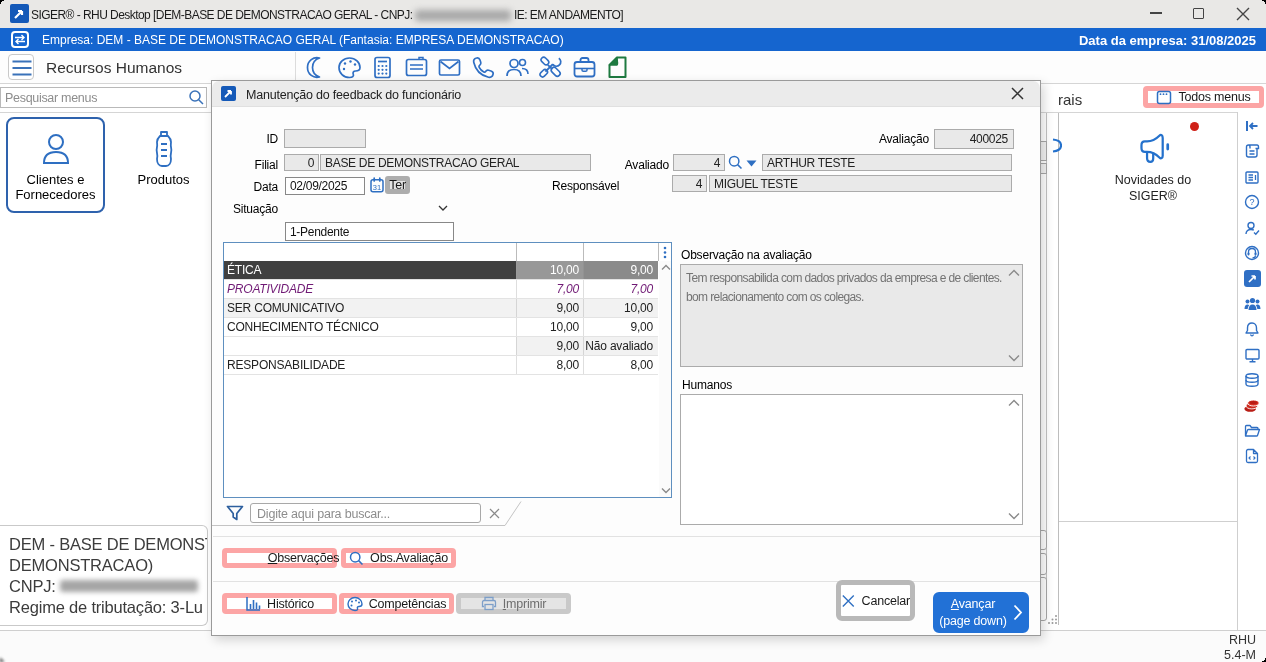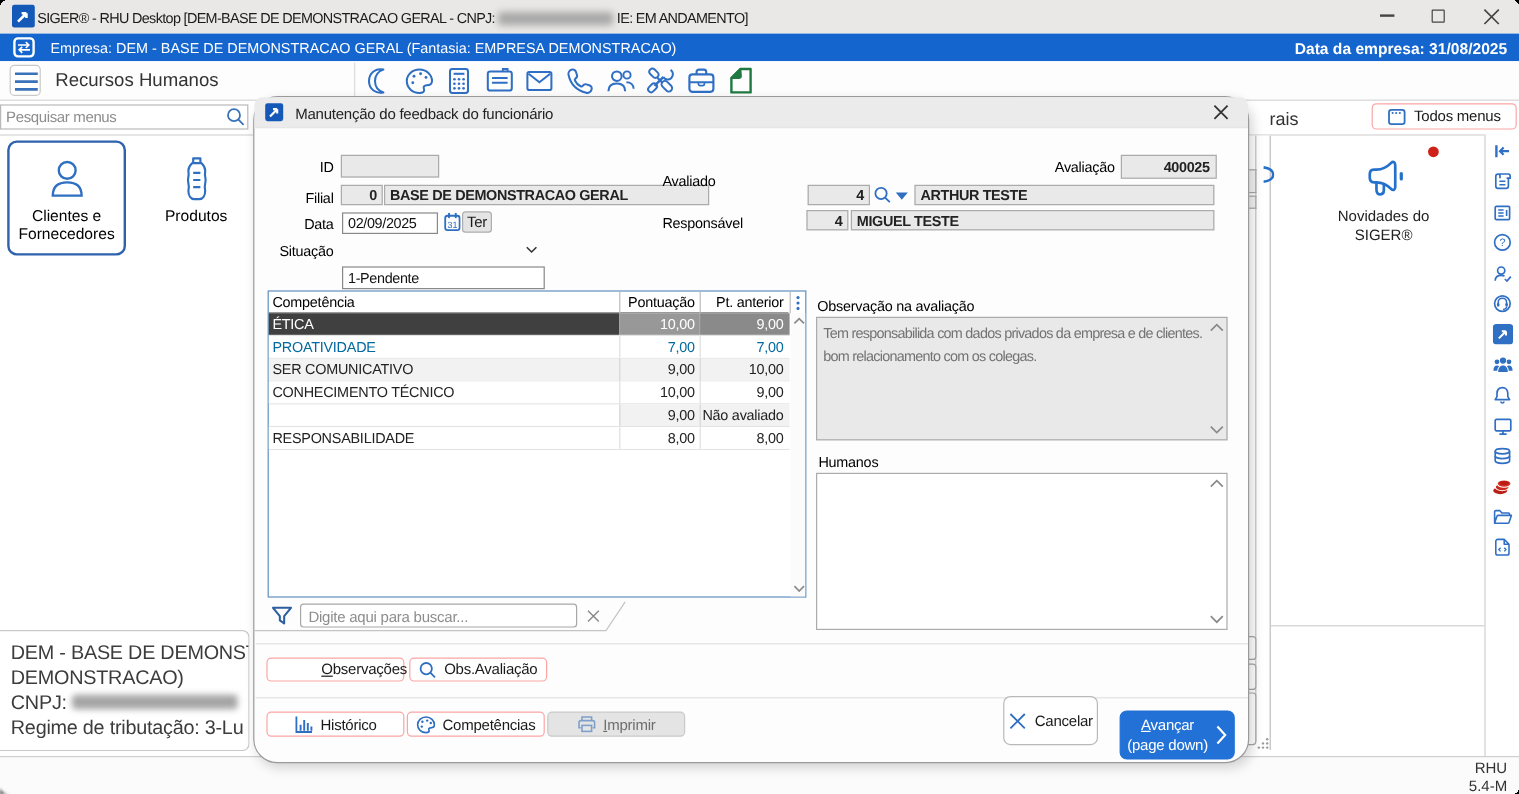--- a/index.html
+++ b/index.html
@@ -1,22 +1,22 @@
 <!DOCTYPE html>
 <html><head>
 <meta charset="utf-8">
 <style>
 * { margin:0; padding:0; box-sizing:border-box; }
 html,body { width:1266px; height:662px; overflow:hidden; }
 body { font-family:"Liberation Sans", sans-serif; background:#fff; position:relative; }
 .abs { position:absolute; }
 .lbl { font-size:12px; letter-spacing:-0.2px; color:#000000; }
-.inp { position:absolute; border:1px solid #ababab; background:#e9e9e9; font-size:12px; letter-spacing:-0.3px; color:#222;font-weight:bold; }
+.inp { position:absolute; border:1px solid #ababab; background:#e9e9e9; font-size:12px; letter-spacing:-0.3px; color:#222; }
 .winp { position:absolute; border:1px solid #888; background:#fff; font-size:12px; letter-spacing:-0.3px; color:#111; }
-.btn { position:absolute; border:1px solid #fca5a5; background:#fff; border-radius:4px; font-size:12.5px; letter-spacing:-0.2px; color:#1a1a1a; display:flex; align-items:center; justify-content:center; gap:6px; }
+.btn { position:absolute; border:5px solid #fca5a5; background:#fff; border-radius:4px; font-size:12.5px; letter-spacing:-0.2px; color:#1a1a1a; display:flex; align-items:center; justify-content:center; gap:6px; }
 svg { display:block; }
 </style>
 </head>
 <body>
 
 <div class="abs" style="left:0;top:0;width:1266px;height:28px;background:#e9e8e6;"></div>
 <div class="abs" style="left:0;top:0;width:6px;height:6px;background:radial-gradient(circle at 6px 6px, transparent 6px, #000 6px);"></div>
 <div class="abs" style="right:0;top:0;width:6px;height:6px;background:radial-gradient(circle at 0 6px, transparent 6px, #000 6px);"></div>
 <div class="abs" style="left:10px;top:4px;width:19px;height:19px;background:#1459b8;border-radius:2px;">
   <svg width="19" height="19" viewBox="0 0 19 19">
@@ -251,21 +251,21 @@
       <circle cx="9" cy="9" r="1"></circle>
       <circle cx="5.5" cy="5.5" r="1"></circle>
       <circle cx="5.5" cy="9" r="1"></circle>
       <circle cx="2" cy="9" r="1"></circle>
     </g>
   </svg>
 <svg class="abs" style="left:1052px;top:138px;" width="10" height="15" viewBox="0 0 10 15">
     <path d="M1 1.5 C6 2 9 4.5 9 7.5 C9 10.5 6 13 1 13.5" stroke="#2471cc" stroke-width="2.2" fill="none"></path>
   </svg>
 
-<div class="abs" id="modal" style="left:211px;top:80px;width:830px;height:556px;background:#fdfdfd;border:1px solid #9a9a9a;border-radius:20px;box-shadow:3px 4px 10px rgba(0,0,0,.16);">
+<div class="abs" id="modal" style="left:211px;top:80px;width:830px;height:556px;background:#fdfdfd;border:1px solid #9a9a9a;border-radius:0;box-shadow:3px 4px 10px rgba(0,0,0,.16);">
 
   <div class="abs" style="left:0;top:0;width:828px;height:26px;background:#ebebeb;border-radius:7px 7px 0 0;border-bottom:1px solid #e0e0e0;"></div>
   <div class="abs" style="left:9px;top:5px;width:15px;height:15px;background:#1459b8;border-radius:2px;">
     <svg width="15" height="15" viewBox="0 0 15 15">
         <path d="M4 11 L10 5 M10 5 L6.5 5 M10 5 L10 8.5" stroke="#fff" stroke-width="1.8" fill="none"></path>
       </svg>
   </div>
   <div class="abs" style="left:34px;top:7px;font-size:12.5px;letter-spacing:-0.2px;color:#222;">Manutenção do feedback do funcionário</div>
   <svg class="abs" style="left:799px;top:6px;" width="13" height="13" viewBox="0 0 13 13">
       <path d="M1 1 L12 12 M12 1 L1 12" stroke="#333" stroke-width="1.5"></path>
@@ -285,51 +285,46 @@
     </svg>
   <div class="btn" style="left:173px;top:95px;width:25px;height:18px;background:#e4e4e4;border-color:#adadad;border-radius:3px;">Ter</div>
   <div class="abs lbl" style="left:0;top:121px;width:66px;text-align:right;">Situação</div>
   <div class="winp" style="left:73px;top:117px;width:169px;height:19px;padding:2px 0 0 4px;margin-top:24px;">1-Pendente</div>
   <svg class="abs" style="left:226px;top:124px;" width="10" height="6" viewBox="0 0 10 6">
       <path d="M1 1 L5 5 L9 1" stroke="#333" stroke-width="1.3" fill="none"></path>
     </svg>
 
   <div class="abs lbl" style="left:560px;top:51px;width:157px;text-align:right;">Avaliação</div>
   <div class="inp" style="left:722px;top:48px;width:80px;height:20px;text-align:right;padding:2px 5px 0 0;">400025</div>
-  <div class="abs lbl" style="left:340px;top:63px;width:117px;">Avaliado</div>
+  <div class="abs lbl" style="left:340px;top:77px;width:117px;text-align:right;">Avaliado</div>
   <div class="inp" style="left:461px;top:73px;width:52px;height:17px;text-align:right;padding:1px 4px 0 0;">4</div>
   <svg class="abs" style="left:516px;top:74px;" width="15" height="15" viewBox="0 0 15 15">
       <circle cx="6.2" cy="6.2" r="4.7" stroke="#2e6fc2" stroke-width="1.5" fill="none"></circle>
       <path d="M9.6 9.6 L13.5 13.5" stroke="#2e6fc2" stroke-width="1.5"></path>
     </svg>
   <svg class="abs" style="left:534px;top:79px;" width="11" height="7" viewBox="0 0 11 7">
       <path d="M0.5 0.5 L10.5 0.5 L5.5 6.5 Z" fill="#2e6fc2"></path>
     </svg>
   <div class="inp" style="left:550px;top:73px;width:250px;height:17px;padding:1px 0 0 4px;">ARTHUR TESTE</div>
   <div class="abs lbl" style="left:340px;top:98px;width:116px;text-align:left;">Responsável</div>
   <div class="inp" style="left:460px;top:94px;width:35px;height:17px;text-align:right;padding:1px 4px 0 0;">4</div>
   <div class="inp" style="left:497px;top:94px;width:303px;height:17px;padding:1px 0 0 4px;">MIGUEL TESTE</div>
 
   <div class="abs" id="tablebox" style="left:11px;top:161px;width:449px;height:256px;border:1px solid #5e8fbf;background:#fff;">
-    <div class="abs" style="left:0;top:0;width:433px;height:18px;border-bottom:1px solid #9a9a9a;">
-      <span class="abs lbl" style="left:3px;top:2px;">Competência</span>
-      <span class="abs lbl" style="left:292px;top:2px;width:63px;text-align:right;">Pontuação</span>
-      <span class="abs lbl" style="left:359px;top:2px;width:70px;text-align:right;">Pt. anterior</span>
-    </div>
     <div class="abs" style="left:292px;top:0;width:1px;height:18px;background:#bbb;"></div>
     <div class="abs" style="left:359px;top:0;width:1px;height:18px;background:#bbb;"></div>
     <div class="abs" style="left:434px;top:0;width:1px;height:18px;background:#bbb;"></div>
 
     <div id="rows">
         <div class="abs" style="left:0;top:18px;width:434px;height:19px;border-bottom:1px solid #e3e3e3;font-size:12px;letter-spacing:-0.2px;color:#fff;">
           <span class="abs" style="left:0;top:0;width:292px;height:18px;background:#404040;padding:2px 0 0 3px;white-space:nowrap;overflow:hidden;">ÉTICA</span>
           <span class="abs" style="left:292px;top:0;width:67px;height:18px;background:#989898;text-align:right;padding:2px 4px 0 0;border-left:1px solid rgba(160,160,160,0.35);">10,00</span>
           <span class="abs" style="left:359px;top:0;width:75px;height:18px;background:#8a8a8a;text-align:right;padding:2px 5px 0 0;border-left:1px solid rgba(160,160,160,0.35);">9,00</span>
         </div>
-        <div class="abs" style="left:0;top:37px;width:434px;height:19px;border-bottom:1px solid #e3e3e3;font-size:12px;letter-spacing:-0.2px;color:#0369a1;">
+        <div class="abs" style="left:0;top:37px;width:434px;height:19px;border-bottom:1px solid #e3e3e3;font-size:12px;letter-spacing:-0.2px;color:#701a75;font-style:italic;">
           <span class="abs" style="left:0;top:0;width:292px;height:18px;background:#fff;padding:2px 0 0 3px;white-space:nowrap;overflow:hidden;">PROATIVIDADE</span>
           <span class="abs" style="left:292px;top:0;width:67px;height:18px;background:#fff;text-align:right;padding:2px 4px 0 0;border-left:1px solid rgba(160,160,160,0.35);">7,00</span>
           <span class="abs" style="left:359px;top:0;width:75px;height:18px;background:#fff;text-align:right;padding:2px 5px 0 0;border-left:1px solid rgba(160,160,160,0.35);">7,00</span>
         </div>
         <div class="abs" style="left:0;top:56px;width:434px;height:19px;border-bottom:1px solid #e3e3e3;font-size:12px;letter-spacing:-0.2px;color:#222;">
           <span class="abs" style="left:0;top:0;width:292px;height:18px;background:#f2f2f2;padding:2px 0 0 3px;white-space:nowrap;overflow:hidden;">SER COMUNICATIVO</span>
           <span class="abs" style="left:292px;top:0;width:67px;height:18px;background:#f2f2f2;text-align:right;padding:2px 4px 0 0;border-left:1px solid rgba(160,160,160,0.35);">9,00</span>
           <span class="abs" style="left:359px;top:0;width:75px;height:18px;background:#f2f2f2;text-align:right;padding:2px 5px 0 0;border-left:1px solid rgba(160,160,160,0.35);">10,00</span>
         </div>
         <div class="abs" style="left:0;top:75px;width:434px;height:19px;border-bottom:1px solid #e3e3e3;font-size:12px;letter-spacing:-0.2px;color:#222;">

